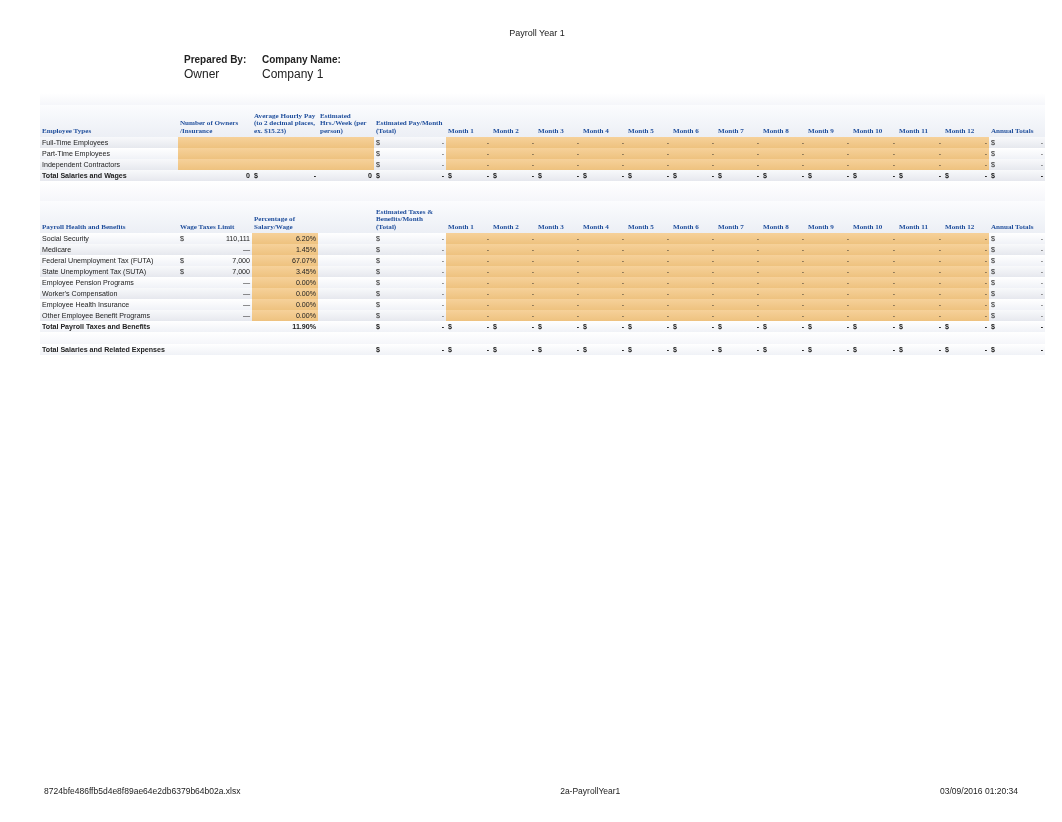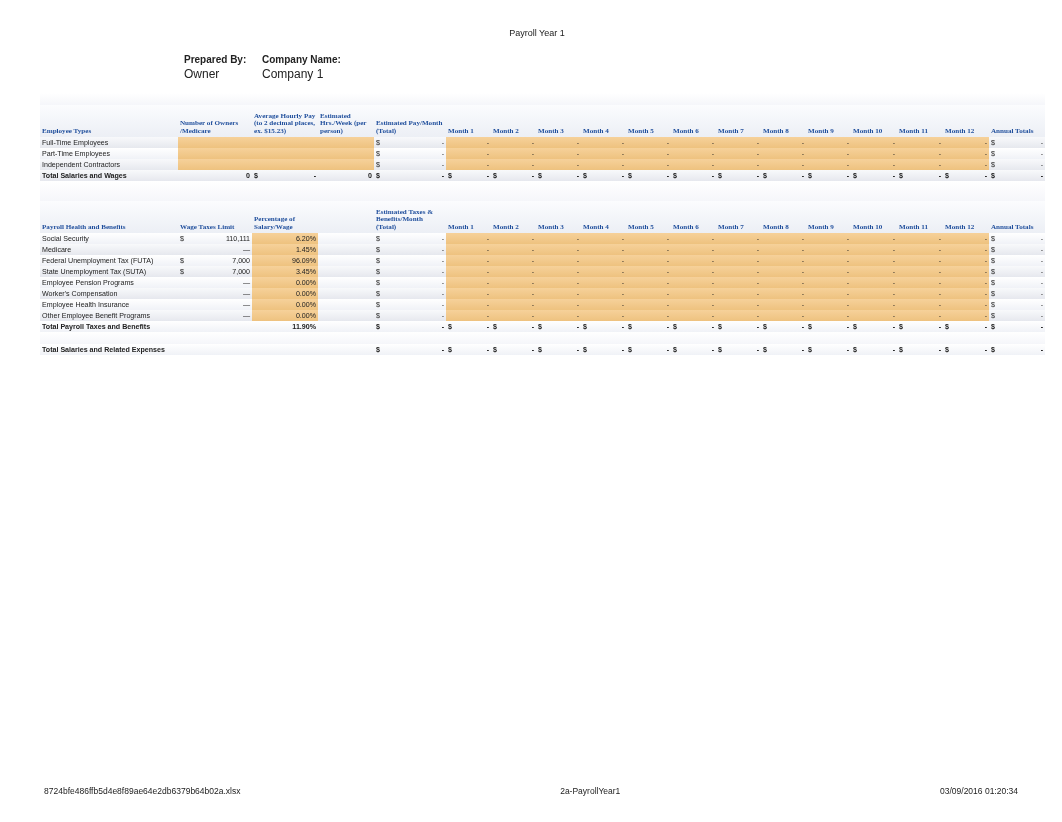--- a/index.html
+++ b/index.html
@@ -161,21 +161,21 @@
         <col class="c-ann">
       </colgroup>
 
       <tbody>
           <tr class="spacer">
             <td colspan="18"></td>
           </tr>
 
       <tr class="headrow tall">
         <th class="labelcell">Employee Types</th>
-        <th>Number of Owners /Medicare</th>
+        <th>Number of Owners /Insurance</th>
         <th>Average Hourly Pay (to 2 decimal places, ex. $15.23)</th>
         <th>Estimated Hrs./Week (per person)</th>
         <th>Estimated Pay/Month (Total)</th>
         <th>Month 1</th>
         <th>Month 2</th>
         <th>Month 3</th>
         <th>Month 4</th>
         <th>Month 5</th>
         <th>Month 6</th>
         <th>Month 7</th>
@@ -336,21 +336,21 @@
             <td class="num dash-cell peach">-</td>
             <td class="num dash-cell peach">-</td>
             <td class="num dash-cell peach">-</td>
             <td class="num dash-cell peach">-</td>
             <td class="num dash-cell peach">-</td>
             <td class="num currency-prefix">-</td>
           </tr>
           <tr class="band-odd">
             <td class="labelcell">Federal Unemployment Tax (FUTA)</td>
             <td class="num currency-prefix">7,000</td>
-            <td class="num peach">96.09%</td>
+            <td class="num peach">67.07%</td>
             <td></td>
             <td class="num currency-prefix">-</td>
             <td class="num dash-cell peach">-</td>
             <td class="num dash-cell peach">-</td>
             <td class="num dash-cell peach">-</td>
             <td class="num dash-cell peach">-</td>
             <td class="num dash-cell peach">-</td>
             <td class="num dash-cell peach">-</td>
             <td class="num dash-cell peach">-</td>
             <td class="num dash-cell peach">-</td>

